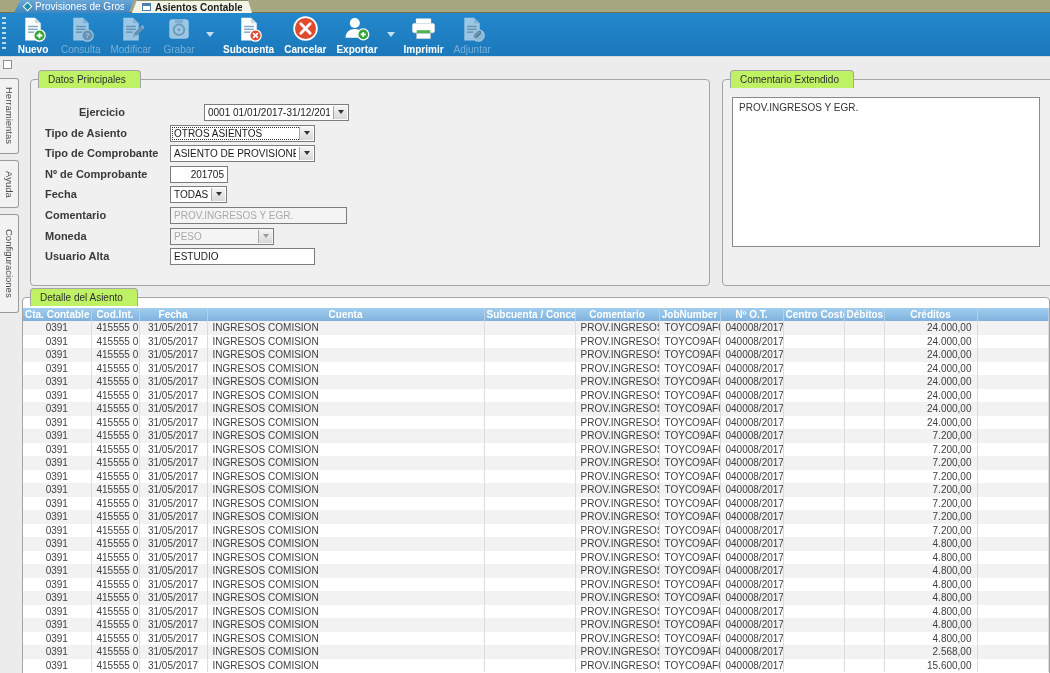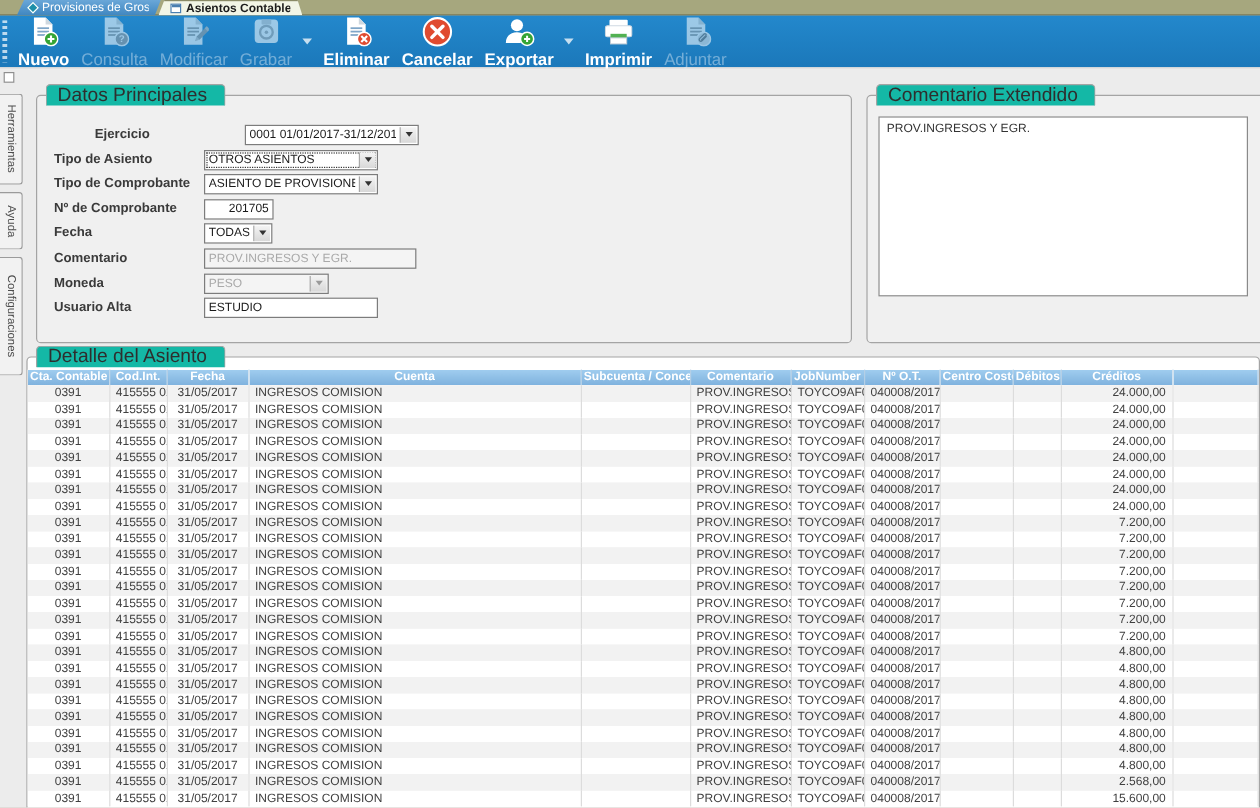--- a/index.html
+++ b/index.html
@@ -14,33 +14,33 @@
   .wtab-2 { left:132px; width:120px; background:#f2f5e6; color:#1c1c1c; font-weight:700; clip-path:polygon(5px 0,calc(100% - 4px) 0,100% 100%,0 100%); border-top:1px solid #8a8a66; }
   .diamond { width:7px; height:7px; background:#1d8fa8; border:1px solid #fff; transform:rotate(45deg); flex:0 0 auto; }
   .gridic { width:9px; height:8px; background:#fff; border:1px solid #4a7fb0; box-shadow:inset 0 2px 0 #4a7fb0; flex:0 0 auto; }
   .wlabel { white-space:nowrap; overflow:hidden; }
 
   
   .toolbar { position:absolute; left:0; top:13px; width:1050px; height:44px; background:linear-gradient(#2388cc,#1b78ba); display:flex; align-items:center; padding-left:10px; border-bottom:1px solid #d8d8d8; }
   .grip { position:absolute; left:2px; top:4px; bottom:4px; width:4px; background:repeating-linear-gradient(to bottom, rgba(255,255,255,.7) 0 2px, transparent 2px 5px); }
   .tbtn { display:flex; flex-direction:column; align-items:center; justify-content:flex-end; min-width:46px; padding:1px 5px; cursor:pointer; }
   .ticon { height:28px; display:flex; align-items:center; }
-  .tlabel { font-size:14px; font-weight:700; color:#fff; margin-top:1px; white-space:nowrap; }
+  .tlabel { font-size:10px; font-weight:700; color:#fff; margin-top:1px; white-space:nowrap; }
   .tbtn.disabled .ticon { filter:grayscale(1) opacity(.55); }
   .tbtn.disabled .tlabel { color:rgba(225,238,248,.45); font-weight:400; }
   .tdrop { width:0; height:0; border-left:4px solid transparent; border-right:4px solid transparent; border-top:5px solid rgba(255,255,255,.75); margin:0 4px; align-self:center; }
 
   
   .vtab { position:absolute; left:0; width:19px; background:#f2f2f2; border:1px solid #9b9b9b; border-left:none; border-radius:0 3px 3px 0; writing-mode:vertical-rl; font-size:9.5px; color:#4c4c4c; display:flex; align-items:center; justify-content:center; cursor:pointer; }
   .mini-square { position:absolute; left:3px; top:60px; width:9px; height:9px; border:1px solid #8f8f8f; background:#fff; }
 
   
   .group { position:absolute; }
   .gbody { position:absolute; left:0; right:0; top:9px; bottom:0; border:1px solid #a4a4a4; border-radius:4px; background:#f0f0f0; }
-  .gtab { position:absolute; left:8px; top:0; height:18px; line-height:17px; padding:0 14px 0 9px; background:#14b8a6; border:1px solid #a4a4a4; border-bottom:none; border-radius:4px 4px 0 0; font-size:16px; color:#2e2e2e; z-index:2; }
+  .gtab { position:absolute; left:8px; top:0; height:18px; line-height:17px; padding:0 14px 0 9px; background:#bef264; border:1px solid #a4a4a4; border-bottom:none; border-radius:4px 4px 0 0; font-size:10px; color:#2e2e2e; z-index:2; }
 
   
   .frow { position:absolute; left:0; height:18px; display:flex; align-items:center; }
   .flabel { position:absolute; left:15px; font-size:11px; font-weight:700; color:#3a3a3a; white-space:nowrap; }
   .fctrl { position:absolute; left:140px; height:17px; }
   .finput, .combo { background:#fff; border:1px solid #7c7c7c; height:17px; font-size:10px; color:#1a1a1a; display:flex; align-items:center; padding:0 3px; }
   .combo { position:relative; padding-right:18px; }
   .combo .cval { white-space:nowrap; overflow:hidden; }
   .combo .arrowbox { position:absolute; right:1px; top:1px; bottom:1px; width:14px; background:linear-gradient(#f4f4f4,#d8d8d8); border-left:1px solid #a8a8a8; display:flex; align-items:center; justify-content:center; }
   .combo .arrowbox::after { content:""; width:0; height:0; border-left:3.5px solid transparent; border-right:3.5px solid transparent; border-top:4.5px solid #333; }
@@ -140,21 +140,21 @@
             <svg viewBox="0 0 32 32" width="26" height="26">
               <path d="M6.5 2h12l7 7v21h-19z" fill="#fff"></path>
               <path d="M18.5 2l7 7h-7z" fill="#cfd8df"></path>
               <rect x="10" y="12" width="12" height="1.8" fill="#7fa6c8"></rect>
               <rect x="10" y="15.5" width="12" height="1.8" fill="#7fa6c8"></rect>
               <rect x="10" y="19" width="8" height="1.8" fill="#7fa6c8"></rect>
               <circle cx="24" cy="24" r="7" fill="#e04b30" stroke="#fff" stroke-width="1.5"></circle>
               <path d="M21 21l6 6M27 21l-6 6" stroke="#fff" stroke-width="2.2"></path>
             </svg>
           </span>
-          <span class="tlabel">Eliminar</span>
+          <span class="tlabel">Subcuenta</span>
         </div>
         <div class="tbtn">
           <span class="ticon">
             <svg viewBox="0 0 32 32" width="27" height="27">
               <circle cx="16" cy="16" r="13.5" fill="#e04b30" stroke="#fff" stroke-width="2"></circle>
               <path d="M10.5 10.5l11 11M21.5 10.5l-11 11" stroke="#fff" stroke-width="3.4" stroke-linecap="round"></path>
             </svg>
           </span>
           <span class="tlabel">Cancelar</span>
         </div>

